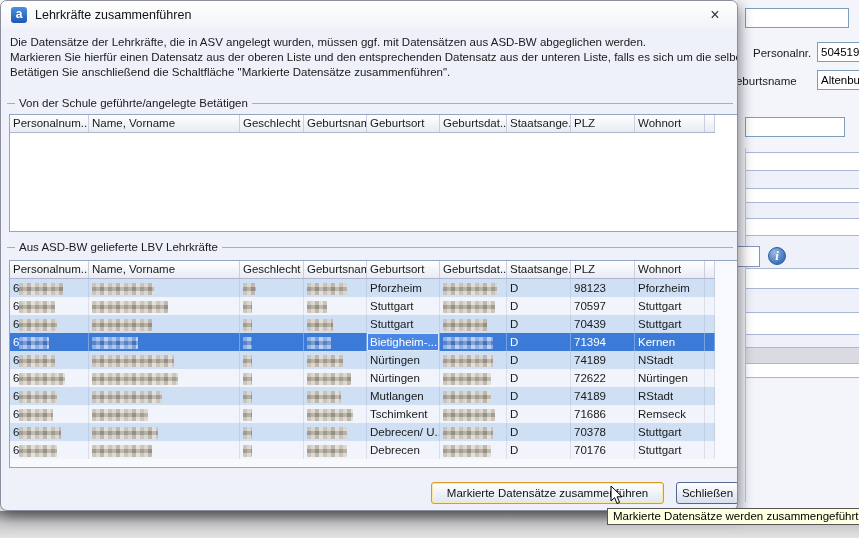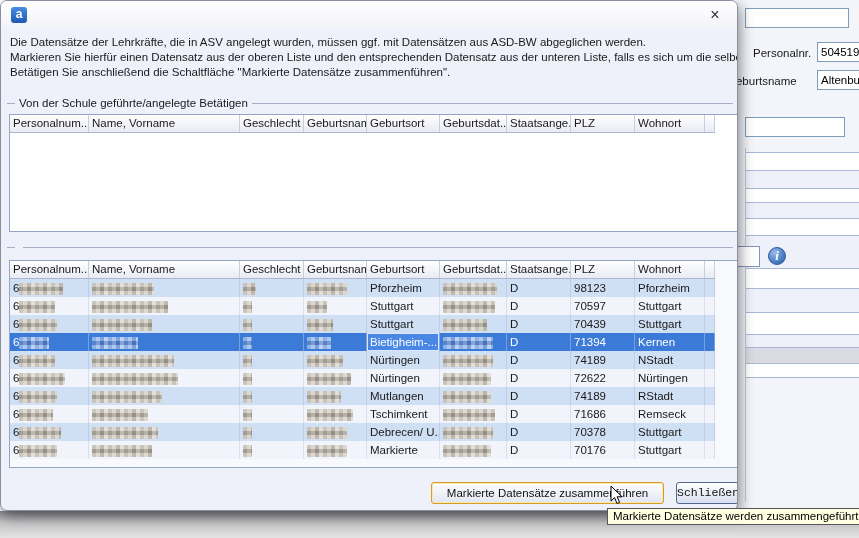--- a/index.html
+++ b/index.html
@@ -87,21 +87,21 @@
     background:repeating-linear-gradient(#8ba3cd 0 1px,transparent 1px 3px);}
   #table1 .sthumb{top:19px;height:22px;}
   #table2 .sthumb{top:28px;height:26px;}
 
   
   .btn{position:absolute;top:481px;height:22px;font-size:11.5px;color:#111;text-align:center;
     line-height:20px;border-radius:3px;}
   .btn-merge{left:430px;width:233px;border:1px solid #d79b27;
     box-shadow:inset 0 0 0 1px #fbe9a8;background:linear-gradient(#ffffff,#eef1f8 55%,#dfe6f2);}
   .btn-close{left:675px;width:63px;border:1px solid #52688f;
-    background:linear-gradient(#ffffff,#e9edf6 55%,#d8dfee);font-family:Liberation Mono, monospace;}
+    background:linear-gradient(#ffffff,#e9edf6 55%,#d8dfee);}
 
   
   .tooltip{position:absolute;left:607px;top:508px;background:#ffffe1;border:1px solid #565656;
     font-size:11.5px;color:#000;padding:1px 5px 2px;white-space:nowrap;z-index:30;}
   .cursor{position:absolute;left:610px;top:486px;z-index:40;}
 </style>
 </head>
 <body>
 
 <div class="bg-strip">
@@ -129,20 +129,21 @@
   </div>
   <div class="bg-checkbox"></div>
   <div class="info-icon">i</div>
 </div>
 
 <div class="bottom-strip"></div>
 
 <div class="dialog">
   <div class="titlebar">
     <div class="app-icon">a</div>
+    <div class="title-text">Lehrkräfte zusammenführen</div>
     <div class="close-x">×</div>
   </div>
 
   <div class="intro">
     <div>Die Datensätze der Lehrkräfte, die in ASV angelegt wurden, müssen ggf. mit Datensätzen aus ASD-BW abgeglichen werden.</div>
     <div>Markieren Sie hierfür einen Datensatz aus der oberen Liste und den entsprechenden Datensatz aus der unteren Liste, falls es sich um die selbe Lehrkraft handelt.</div>
     <div>Betätigen Sie anschließend die Schaltfläche "Markierte Datensätze zusammenführen".</div>
   </div>
 
   <div class="group-label gl1">
@@ -184,20 +185,21 @@
         </div>
       <div class="sthumb"></div>
       <div class="sbtn down">
           <span class="chev"></span>
         </div>
     </div>
   </div>
 
   <div class="group-label gl2">
     <span class="dash"></span>
+    <span>Aus ASD-BW gelieferte LBV Lehrkräfte</span>
     <span class="line"></span>
   </div>
 
   <div class="table" id="table2">
     <div class="thead">
         <div class="th">Personalnum...</div>
         <div class="th">Name, Vorname</div>
         <div class="th">Geschlecht</div>
         <div class="th">Geburtsname</div>
         <div class="th">Geburtsort</div>
@@ -314,21 +316,21 @@
           <div class="td">D</div>
           <div class="td">70378</div>
           <div class="td">Stuttgart</div>
           <div class="td"></div>
         </div>
         <div class="tr plain">
           <div class="td">6<span class="redact" style="width: 38px;"></span></div>
           <div class="td"><span class="redact" style="width: 60px;"></span></div>
           <div class="td"><span class="redact" style="width: 9px;"></span></div>
           <div class="td"><span class="redact" style="width: 40px;"></span></div>
-          <div class="td">Markierte</div>
+          <div class="td">Debrecen</div>
           <div class="td"><span class="redact" style="width: 48px;"></span></div>
           <div class="td">D</div>
           <div class="td">70176</div>
           <div class="td">Stuttgart</div>
           <div class="td"></div>
         </div>
       </div>
     <div class="vscroll">
       <div class="sbtn up">
           <span class="chev"></span>

